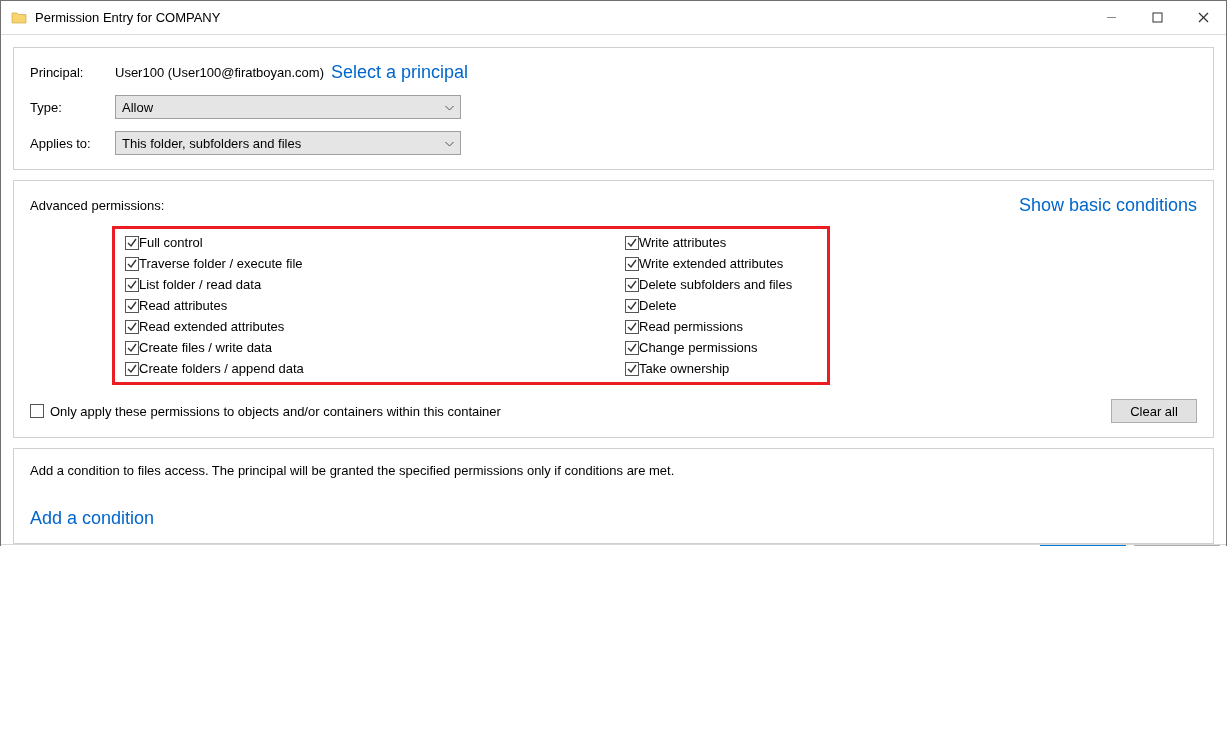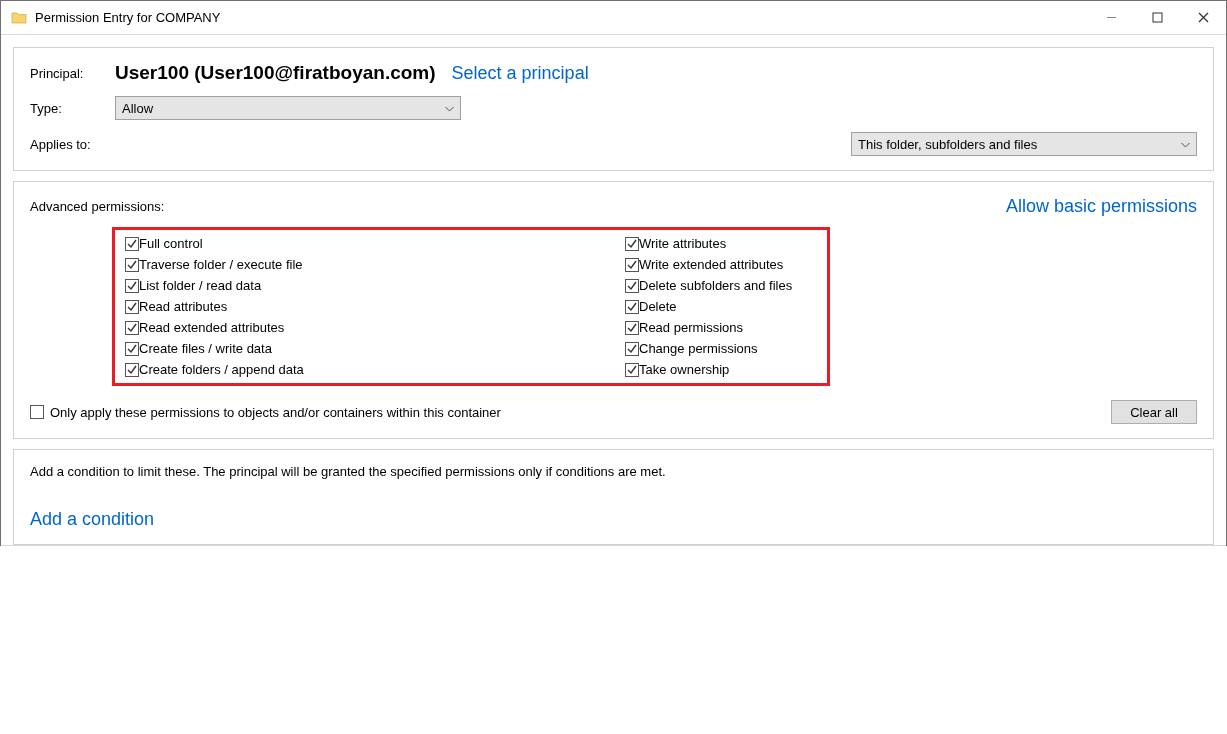--- a/index.html
+++ b/index.html
@@ -56,29 +56,28 @@
   .panel {
     border: 1px solid #d0d0d0;
     padding: 14px 16px 14px 16px;
     background: #fff;
   }
   .row {
     display: flex;
     align-items: center;
     margin-bottom: 12px;
   }
-  .row:last-child { margin-bottom: 0; justify-content: space-between; }
+  .row:last-child { margin-bottom: 0; }
   .label-col {
     width: 85px;
     font-size: 13px;
   }
   .principal-val {
-    font-size: 19px;
-    margin-right: 16px;
-    font-weight: bold;
+    font-size: 13px;
+    margin-right: 7px;
   }
   .link {
     color: #0066cc;
     cursor: pointer;
     font-size: 18px;
   }
   .combo {
     width: 346px;
     height: 24px;
     border: 1px solid #a0a0a0;
@@ -230,21 +229,21 @@
                 <path d="M0.5 0.5 L4.5 4.5 L8.5 0.5" fill="none" stroke="#555" stroke-width="1"></path>
               </svg>
           </span>
         </div>
       </div>
     </div>
 
     <div class="panel">
       <div class="adv-header">
         <span>Advanced permissions:</span>
-        <span class="link">Allow basic permissions</span>
+        <span class="link">Show basic conditions</span>
       </div>
 
       <div class="perm-box">
         <div class="perm-col left" id="perm-left">
             <div class="perm-item">
               <span class="chk">
                 <svg viewBox="0 0 10 10">
                   <path d="M1 5 L4 8 L9 1" fill="none" stroke="#333" stroke-width="1.4"></path>
                 </svg>
               </span>
@@ -364,21 +363,21 @@
           <span class="chk"></span>
           <span>Only apply these permissions to objects and/or containers within this container</span>
         </div>
         <div class="btn">
           <span>Clear all</span>
         </div>
       </div>
     </div>
 
     <div class="panel" style="flex:1;">
-      <div class="cond-text">Add a condition to limit these. The principal will be granted the specified permissions only if conditions are met.</div>
+      <div class="cond-text">Add a condition to files access. The principal will be granted the specified permissions only if conditions are met.</div>
       <span class="link">Add a condition</span>
     </div>
 
   </div>
 
   <div class="dlg-footer">
     <div class="btn primary">
       <span>OK</span>
     </div>
     <div class="btn">

